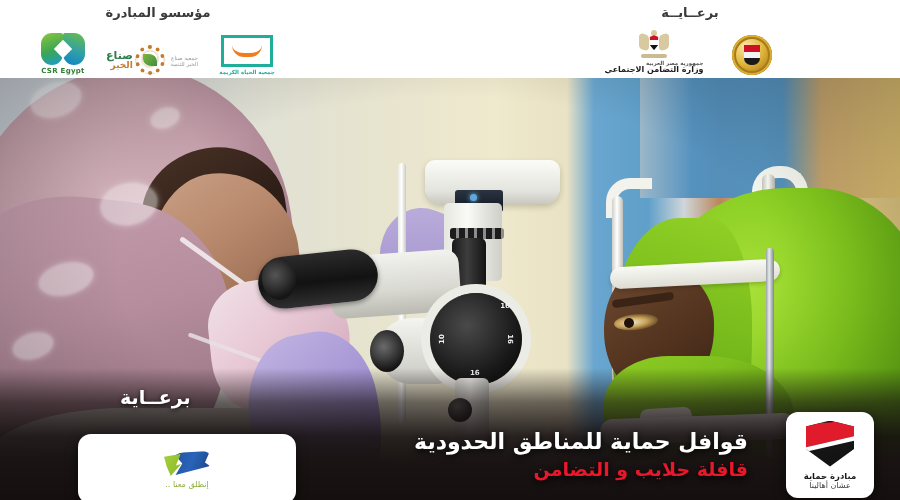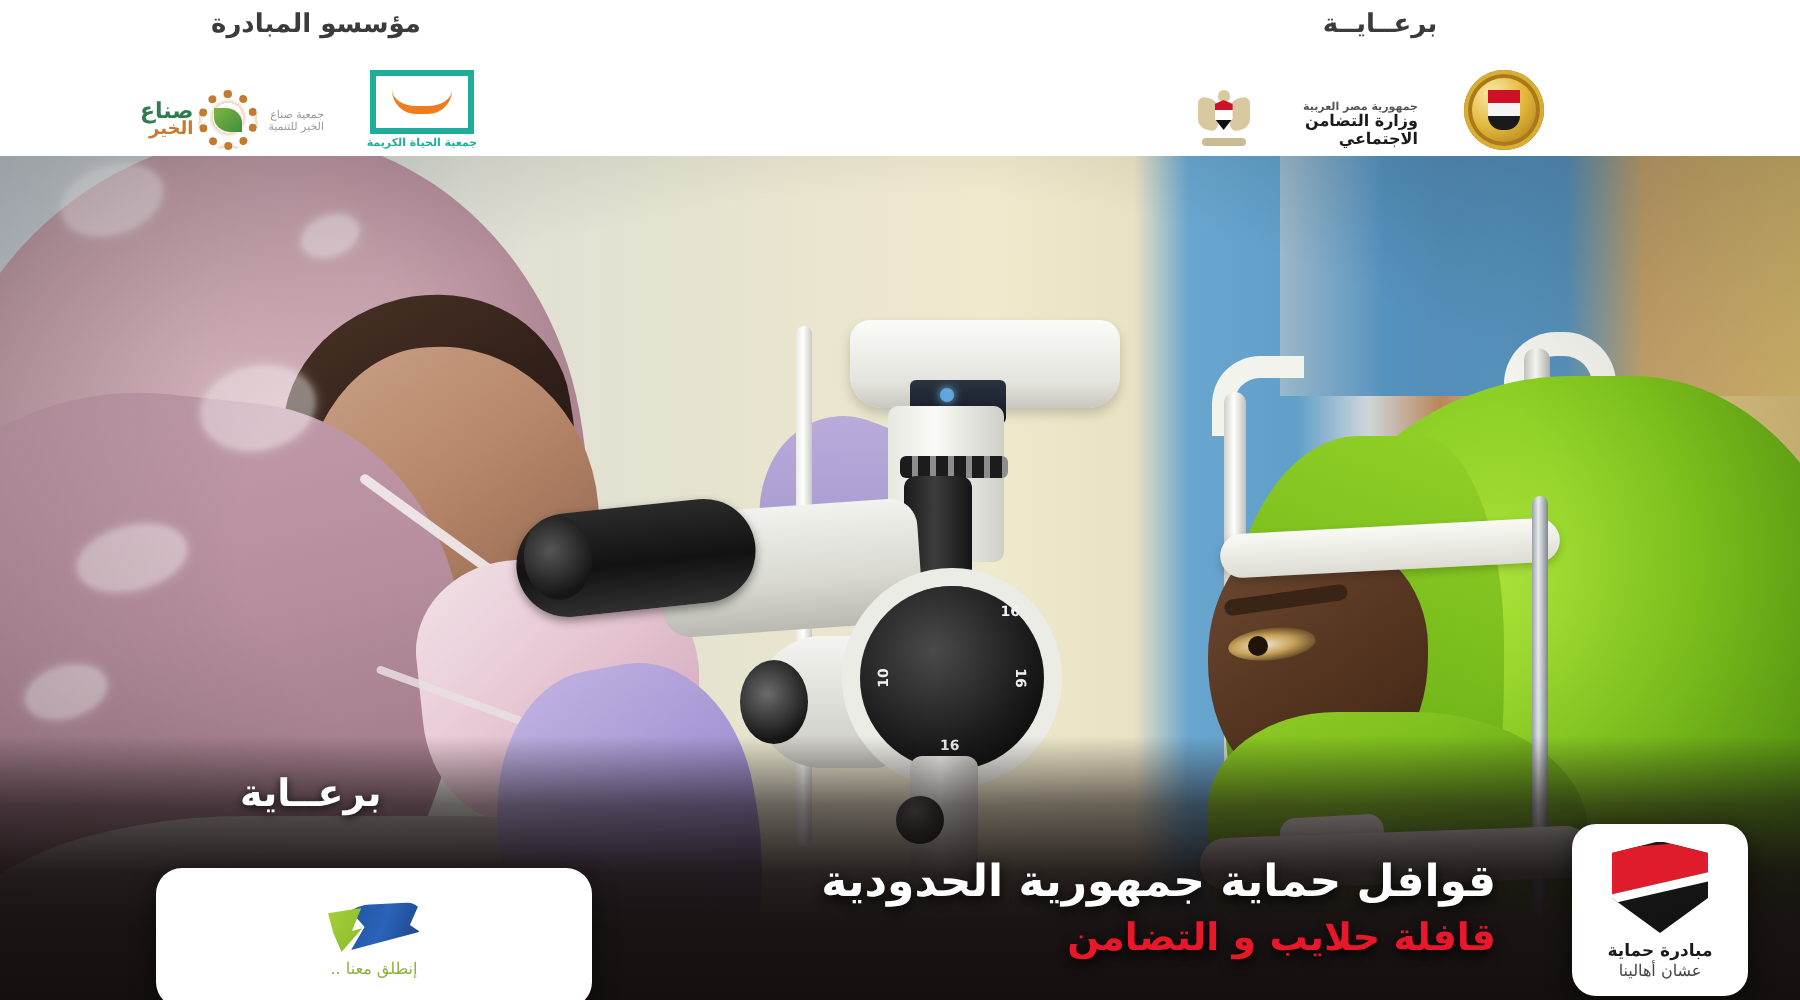--- a/index.html
+++ b/index.html
@@ -45,21 +45,21 @@
   .sonaa-sub { font-size:5.5px; color:#9a9a9a; direction:rtl; margin-top:2px; letter-spacing:.2px; }
 
   
   .logo-bassita { width:70px; display:flex; flex-direction:column; align-items:center; }
   .bassita-box { width:52px; height:32px; border:3.5px solid #1fae9a; background:#fff;
                  display:flex; align-items:center; justify-content:center; }
   .smile { width:30px; height:12px; border-bottom:4px solid #f07c1e; border-radius:0 0 30px 30px; }
   .bassita-sub { font-size:5.5px; color:#1fae9a; direction:rtl; margin-top:2px; font-weight:700; }
 
   
-  .logo-ministry { width:110px; display:flex; flex-direction:row; align-items:flex-end; }
+  .logo-ministry { width:110px; display:flex; flex-direction:column; align-items:center; }
   .eagle { width:30px; height:30px; position:relative; }
   .eagle .wing { position:absolute; top:4px; width:10px; height:16px; background:#d8c9a0;
                  border-radius:4px; }
   .eagle .wl { left:0;  transform:skewY(14deg); }
   .eagle .wr { right:0; transform:skewY(-14deg); }
   .eagle .shield { position:absolute; left:50%; top:5px; transform:translateX(-50%);
                    width:9px; height:15px; border-radius:0 0 5px 5px; overflow:hidden;
                    background:linear-gradient(#ce1126 0 33%,#ffffff 33% 66%,#111111 66% 100%); }
   .eagle .head { position:absolute; left:50%; top:0; transform:translateX(-50%);
                  width:6px; height:6px; background:#d8c9a0; border-radius:50% 50% 40% 40%; }
@@ -281,20 +281,28 @@
 <body>
 
 <div id="poster">
 
   <div class="header">
 
     <div class="hdr-col left">
       <div class="hdr-label">مؤسسو المبادرة</div>
       <div class="hdr-logos">
 
+        <div class="logo-csr">
+          <div class="csr-mark">
+            <div class="leaf l1"></div>
+              <div class="leaf l2"></div>
+              <div class="notch"></div>
+          </div>
+          <div class="csr-txt">CSR Egypt</div>
+        </div>
 
         <div class="logo-sonaa">
           <div class="sonaa-row">
             <div class="sonaa-ar">
               <span>صناع</span>
               <small>الخير</small>
             </div>
             <div class="gear"></div>
           </div>
           <div class="sonaa-sub">جمعية صناع الخير للتنمية</div>
@@ -417,21 +425,21 @@
           <div class="bank-row">
             <div class="bank-mark">
               <div class="swoosh"></div>
                 <div class="blade"></div>
             </div>
           </div>
           <div class="bank-tag">إنطلق معنا ..</div>
         </div>
 
         <div class="campaign">
-          <div class="camp-main">قوافل حماية جمهورية الحدودية</div>
+          <div class="camp-main">قوافل حماية للمناطق الحدودية</div>
           <div class="camp-sub">قافلة حلايب و التضامن</div>
         </div>
 
         <div class="hemaya-card">
           <div class="shield">
             <div class="red"></div>
               <div class="wht"></div>
           </div>
           <div class="hem-ar1">مبادرة حماية</div>
           <div class="hem-ar2">عشان أهالينا</div>

